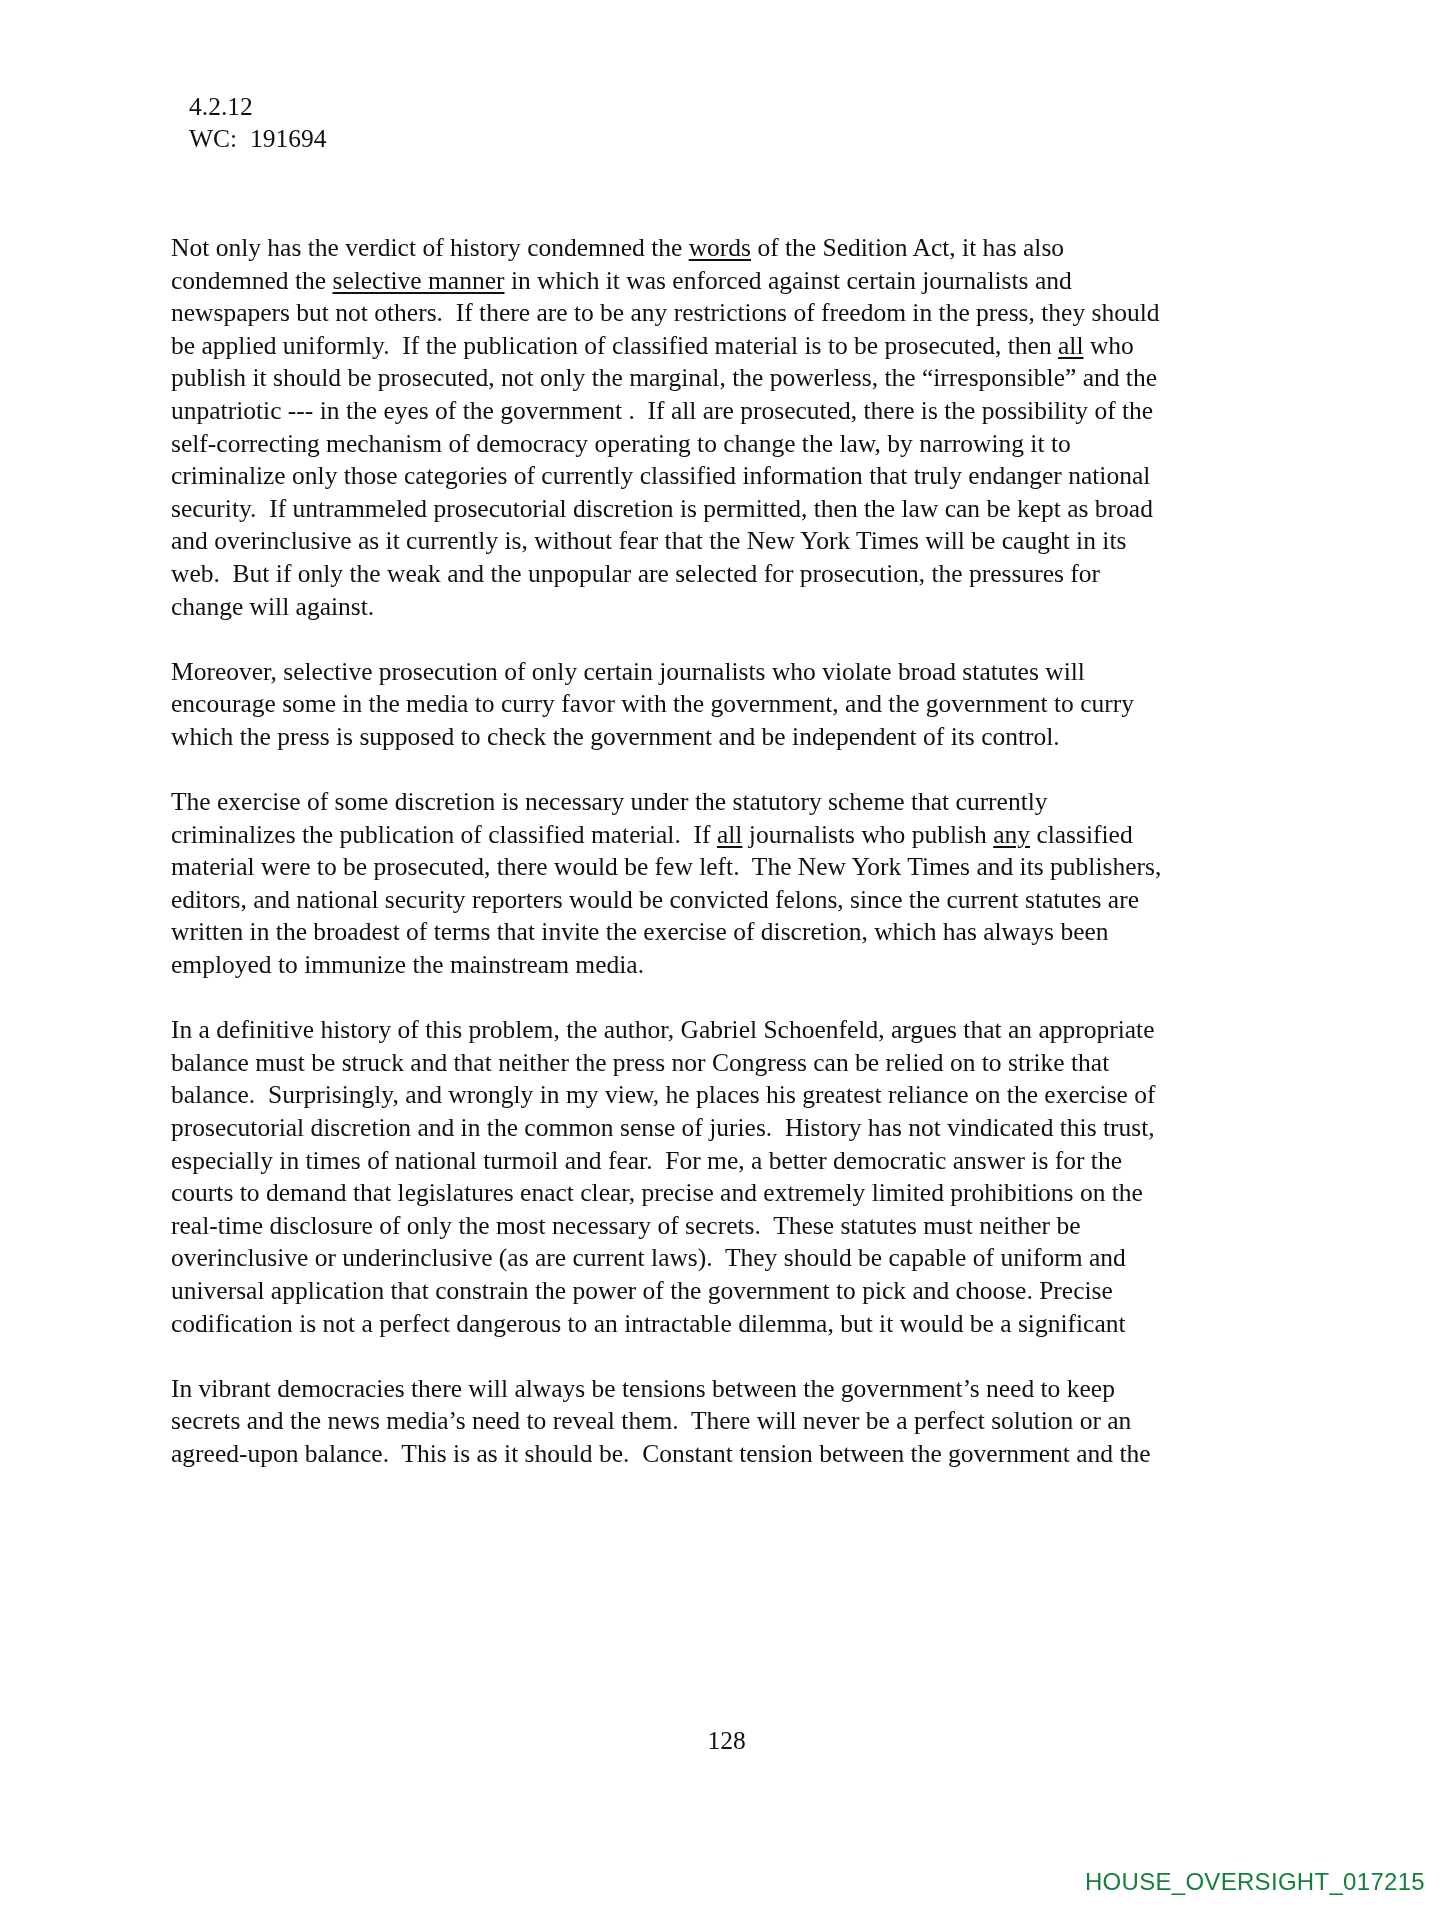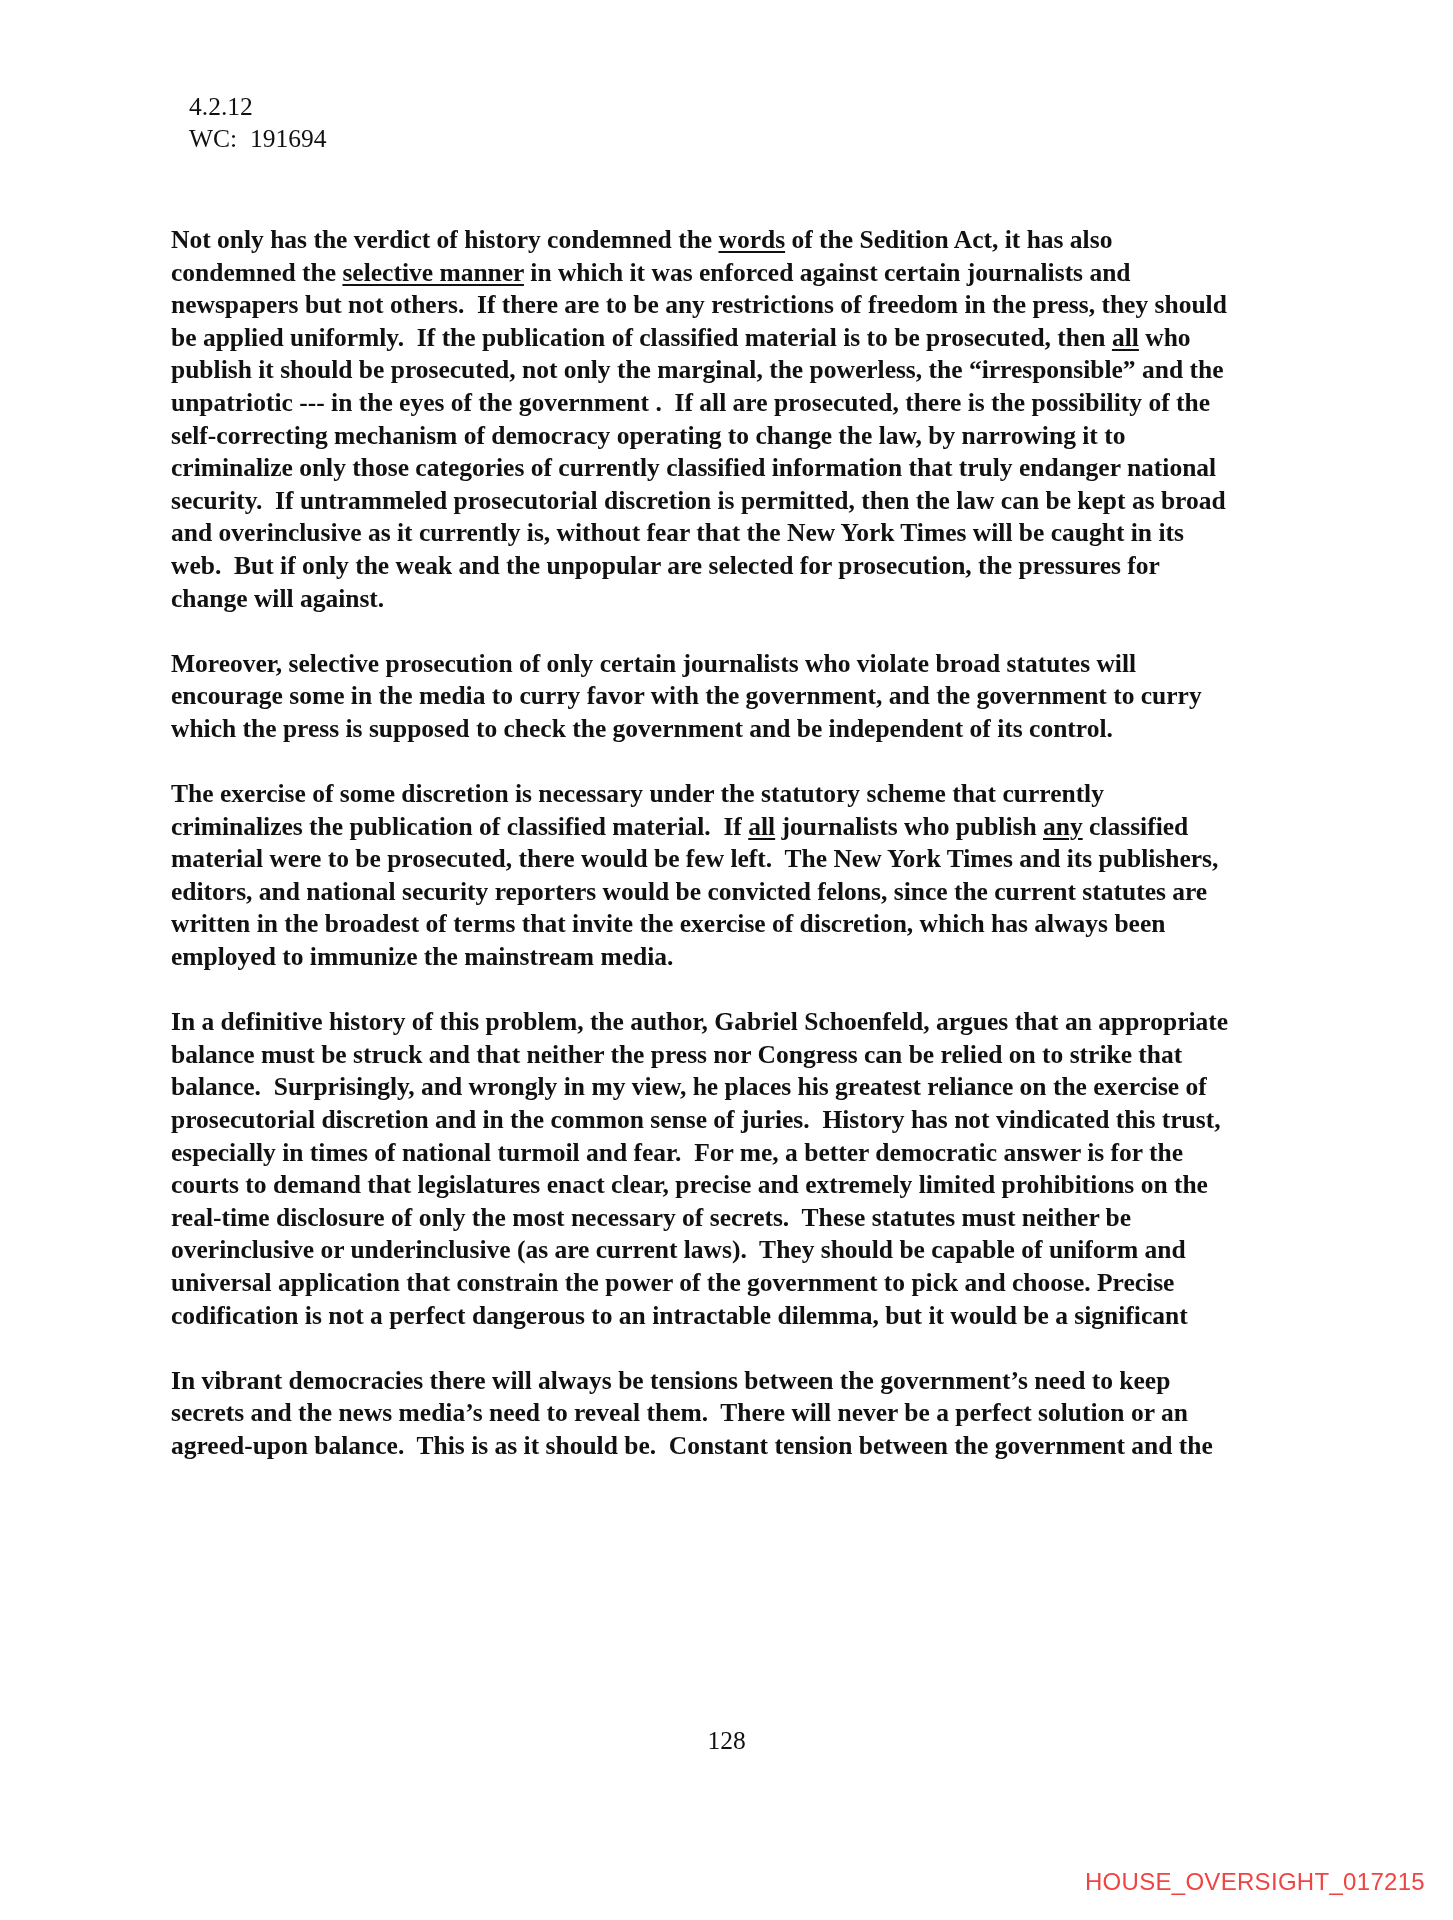--- a/index.html
+++ b/index.html
@@ -26,25 +26,24 @@
       left: 171px;
       top: 91px;
       font-size: 25.5px;
       line-height: 32px;
       margin-left: 18px;
     }
     .header div { white-space: pre; }
     .body-text {
       position: absolute;
       left: 171px;
-      top: 224px;
+      top: 232px;
       width: 1150px;
       font-size: 25.5px;
       line-height: 32.6px;
-      font-weight: bold;
     }
     .para {
       margin: 0 0 32.6px 0;
     }
     .line {
       white-space: pre;
       display: block;
     }
     .u {
       text-decoration: underline;
@@ -61,21 +60,21 @@
       line-height: 30px;
     }
     .bates {
       position: absolute;
       right: 28px;
       top: 1867px;
       font-family: "Liberation Sans", "DejaVu Sans", sans-serif;
       font-size: 24px;
       line-height: 30px;
       letter-spacing: 0.3px;
-      color: #ef4444;
+      color: #15803d;
     }
   </style>
 </head>
 <body>
 
 <div class="page">
 
   <div class="header">
     <div>4.2.12</div>
     <div>WC:  191694</div>

